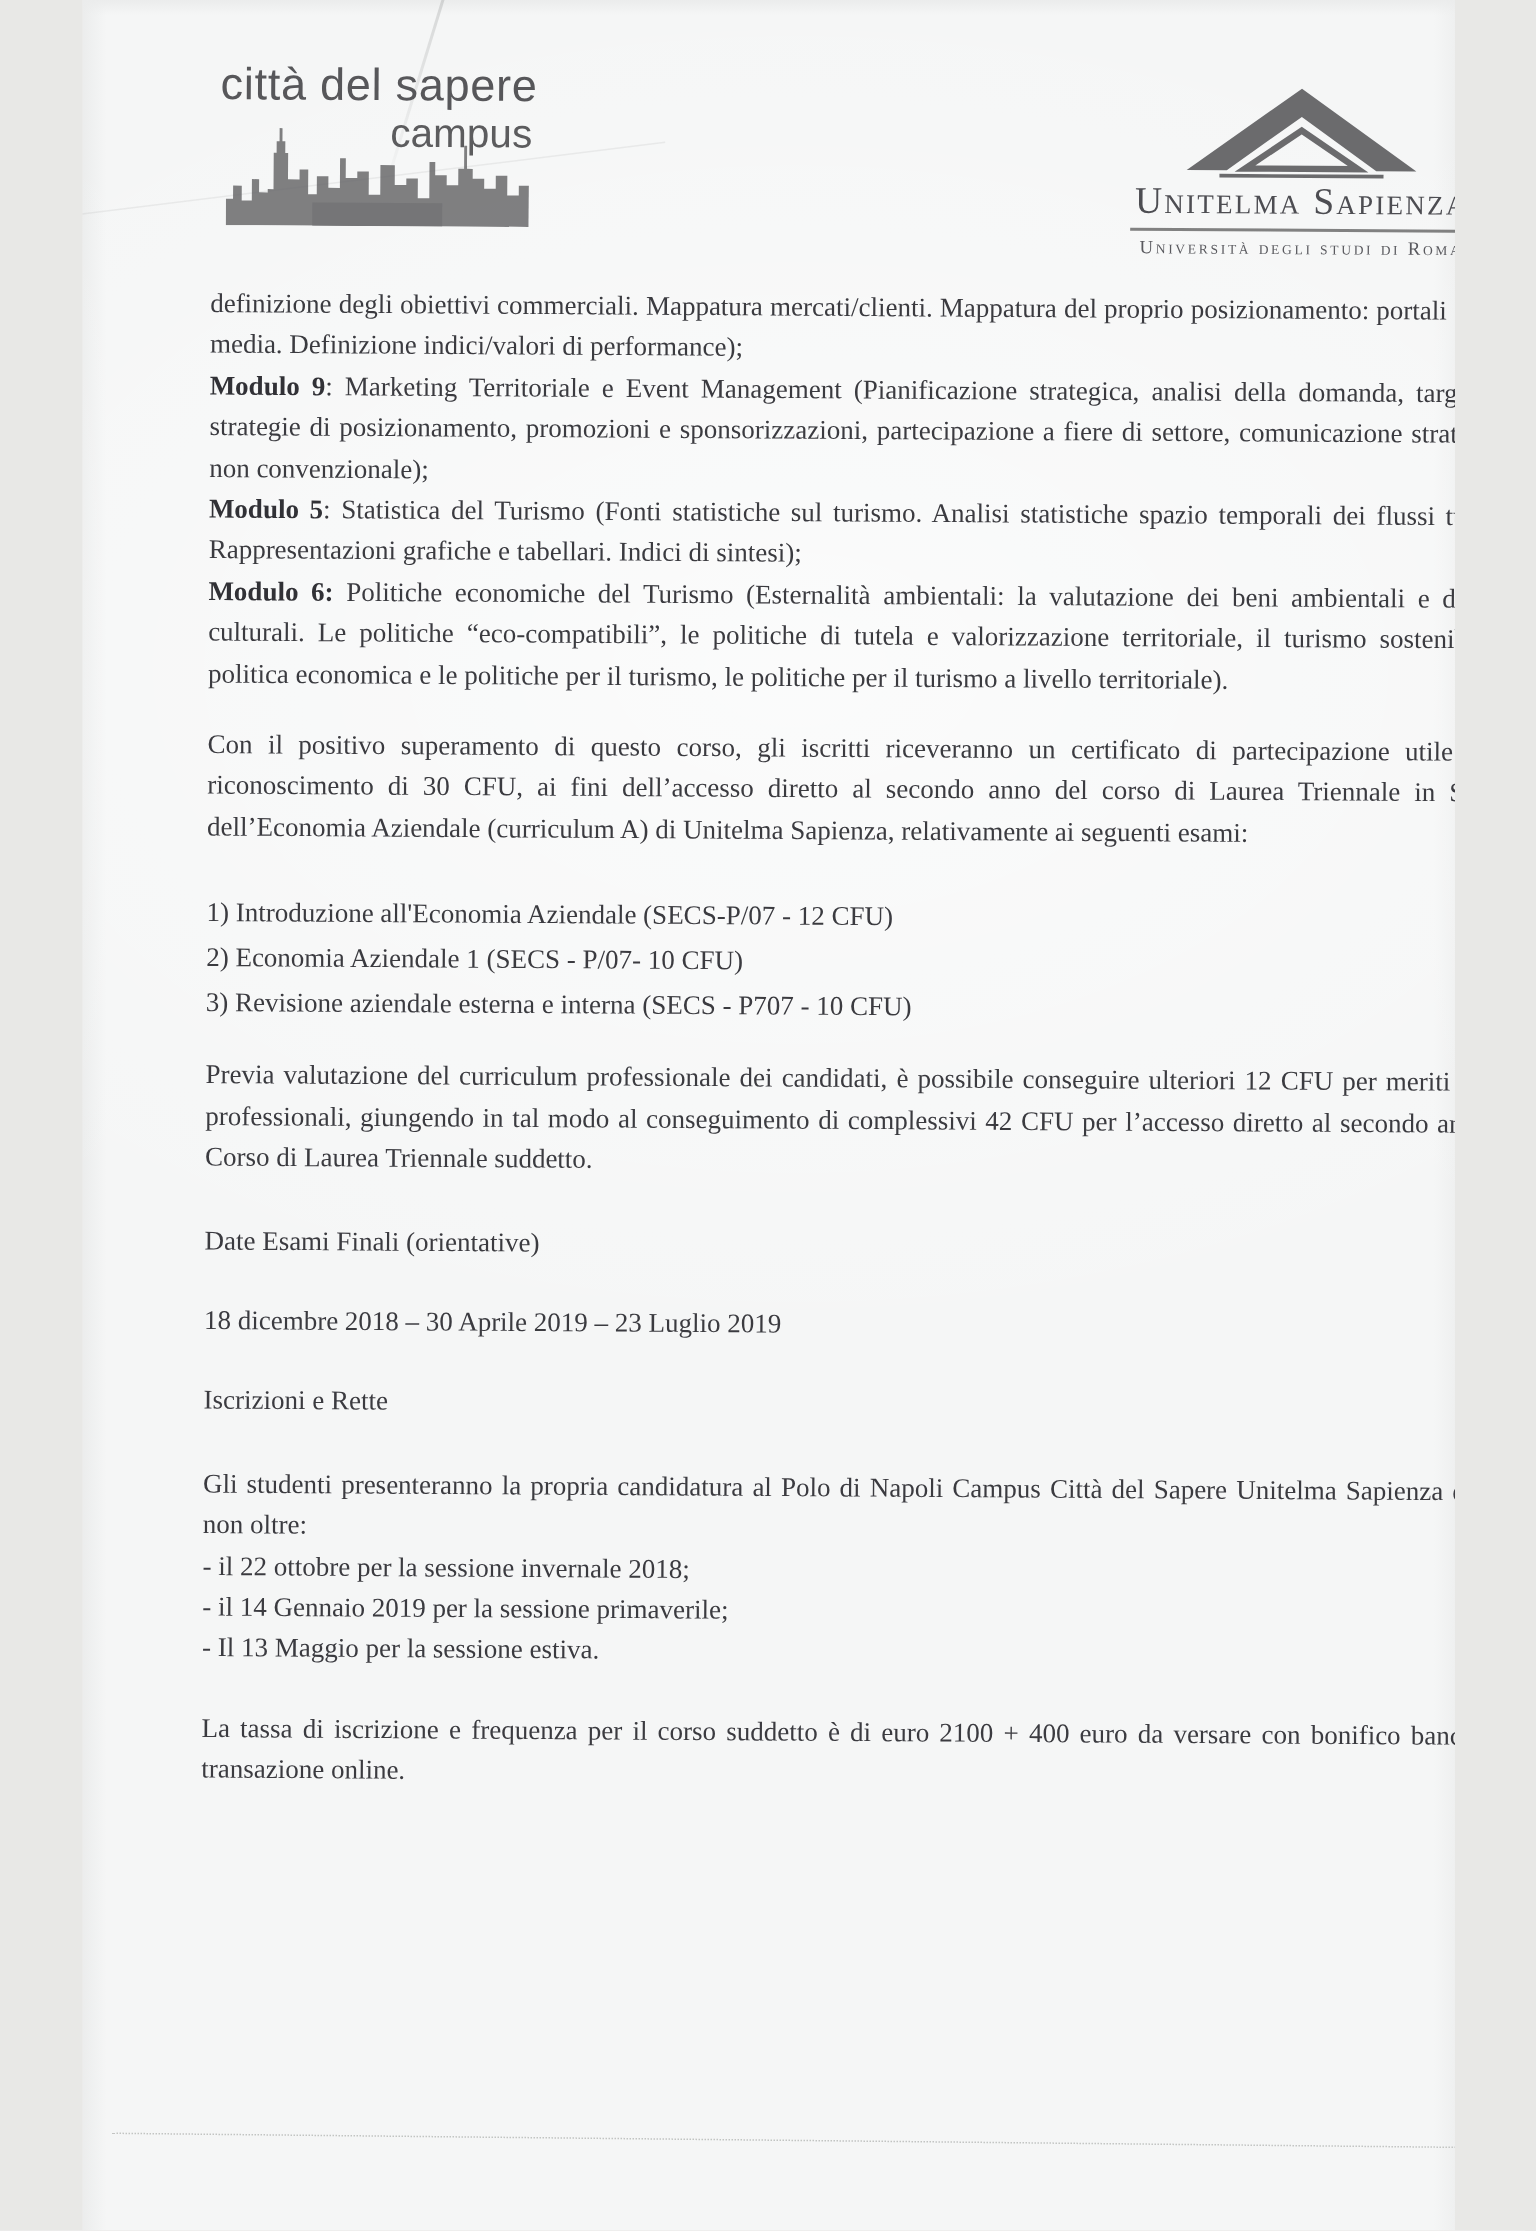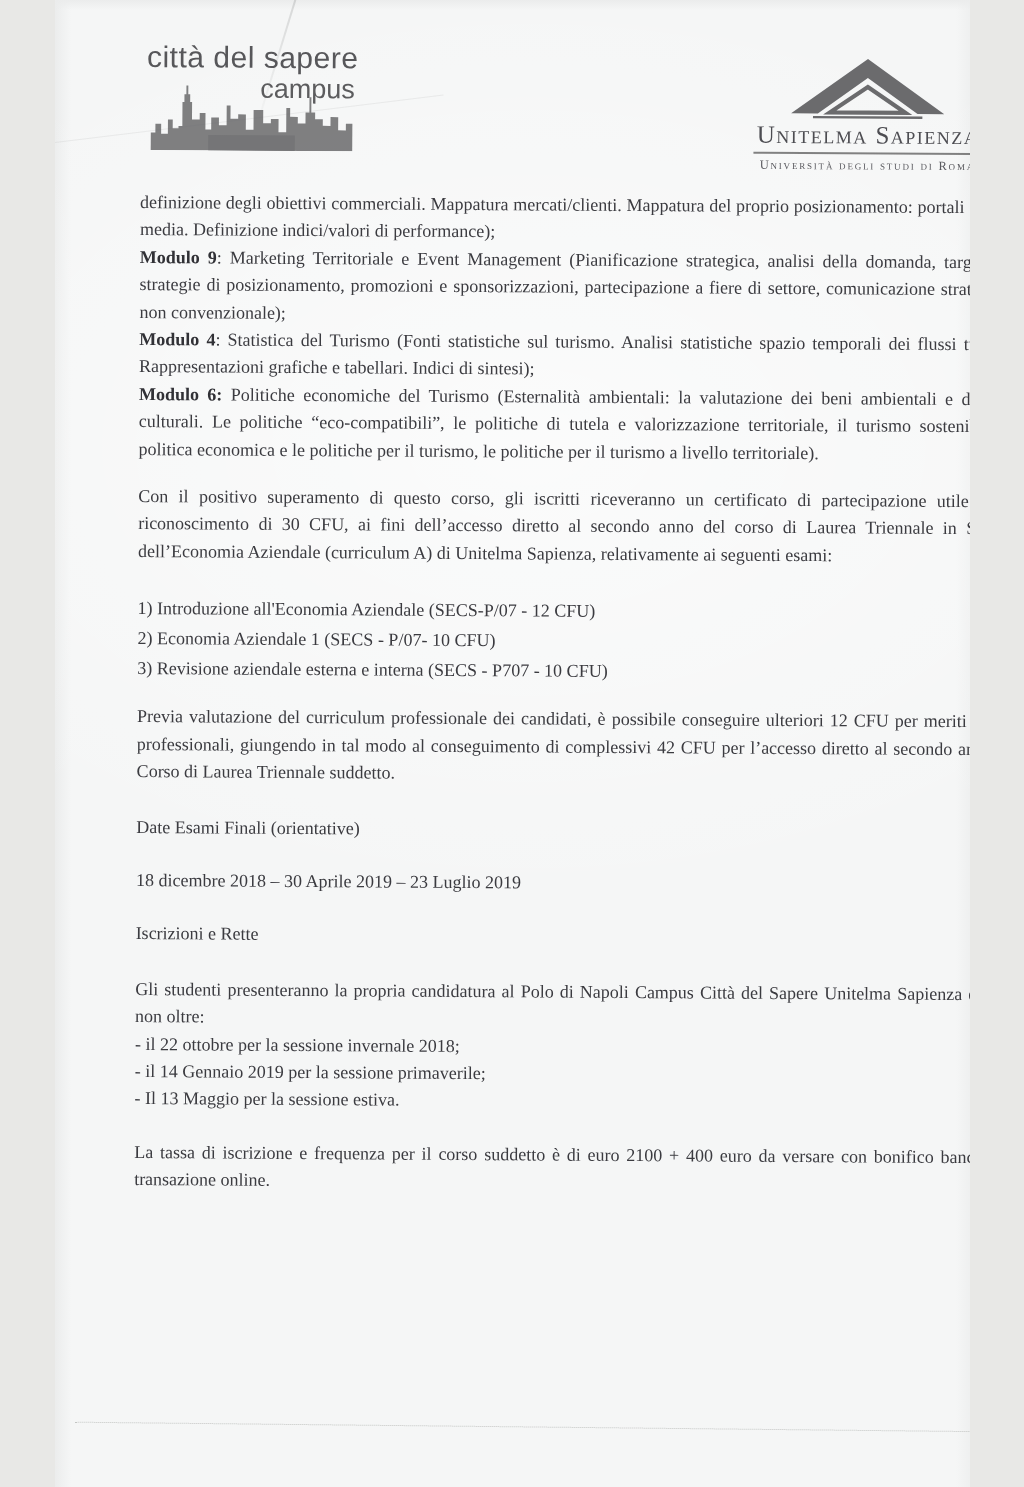--- a/index.html
+++ b/index.html
@@ -119,21 +119,21 @@
         <div class="subtitle">Università degli studi di Roma</div>
       </div>
     </div>
 
     <div class="doc-body">
 
       <p>definizione degli obiettivi commerciali. Mappatura mercati/clienti. Mappatura del proprio posizionamento: portali e social media. Definizione indici/valori di performance);</p>
 
       <p><span class="b">Modulo 9</span><span>: </span><span>Marketing Territoriale e Event Management (Pianificazione strategica, analisi della domanda, targeting e strategie di posizionamento, promozioni e sponsorizzazioni, partecipazione a fiere di settore, comunicazione strategica e non convenzionale);</span></p>
 
-      <p><span class="b">Modulo 4</span><span>: </span><span>Statistica del Turismo (Fonti statistiche sul turismo. Analisi statistiche spazio temporali dei flussi turistici. Rappresentazioni grafiche e tabellari. Indici di sintesi);</span></p>
+      <p><span class="b">Modulo 5</span><span>: </span><span>Statistica del Turismo (Fonti statistiche sul turismo. Analisi statistiche spazio temporali dei flussi turistici. Rappresentazioni grafiche e tabellari. Indici di sintesi);</span></p>
 
       <p><span class="b">Modulo 6:</span><span> </span><span>Politiche economiche del Turismo (Esternalità ambientali: la valutazione dei beni ambientali e dei beni culturali. Le politiche “eco-compatibili”, le politiche di tutela e valorizzazione territoriale, il turismo sostenibile, la politica economica e le politiche per il turismo, le politiche per il turismo a livello territoriale).</span></p>
 
       <p class="gap-sm">Con il positivo superamento di questo corso, gli iscritti riceveranno un certificato di partecipazione utile per il riconoscimento di 30 CFU, ai fini dell’accesso diretto al secondo anno del corso di Laurea Triennale in Scienze dell’Economia Aziendale (curriculum A) di Unitelma Sapienza, relativamente ai seguenti esami:</p>
 
       <div class="exam-list">
         <div>1) Introduzione all'Economia Aziendale (SECS-P/07 - 12 CFU)</div>
         <div>2) Economia Aziendale 1 (SECS - P/07- 10 CFU)</div>
         <div>3) Revisione aziendale esterna e interna (SECS - P707 - 10 CFU)</div>
       </div>

